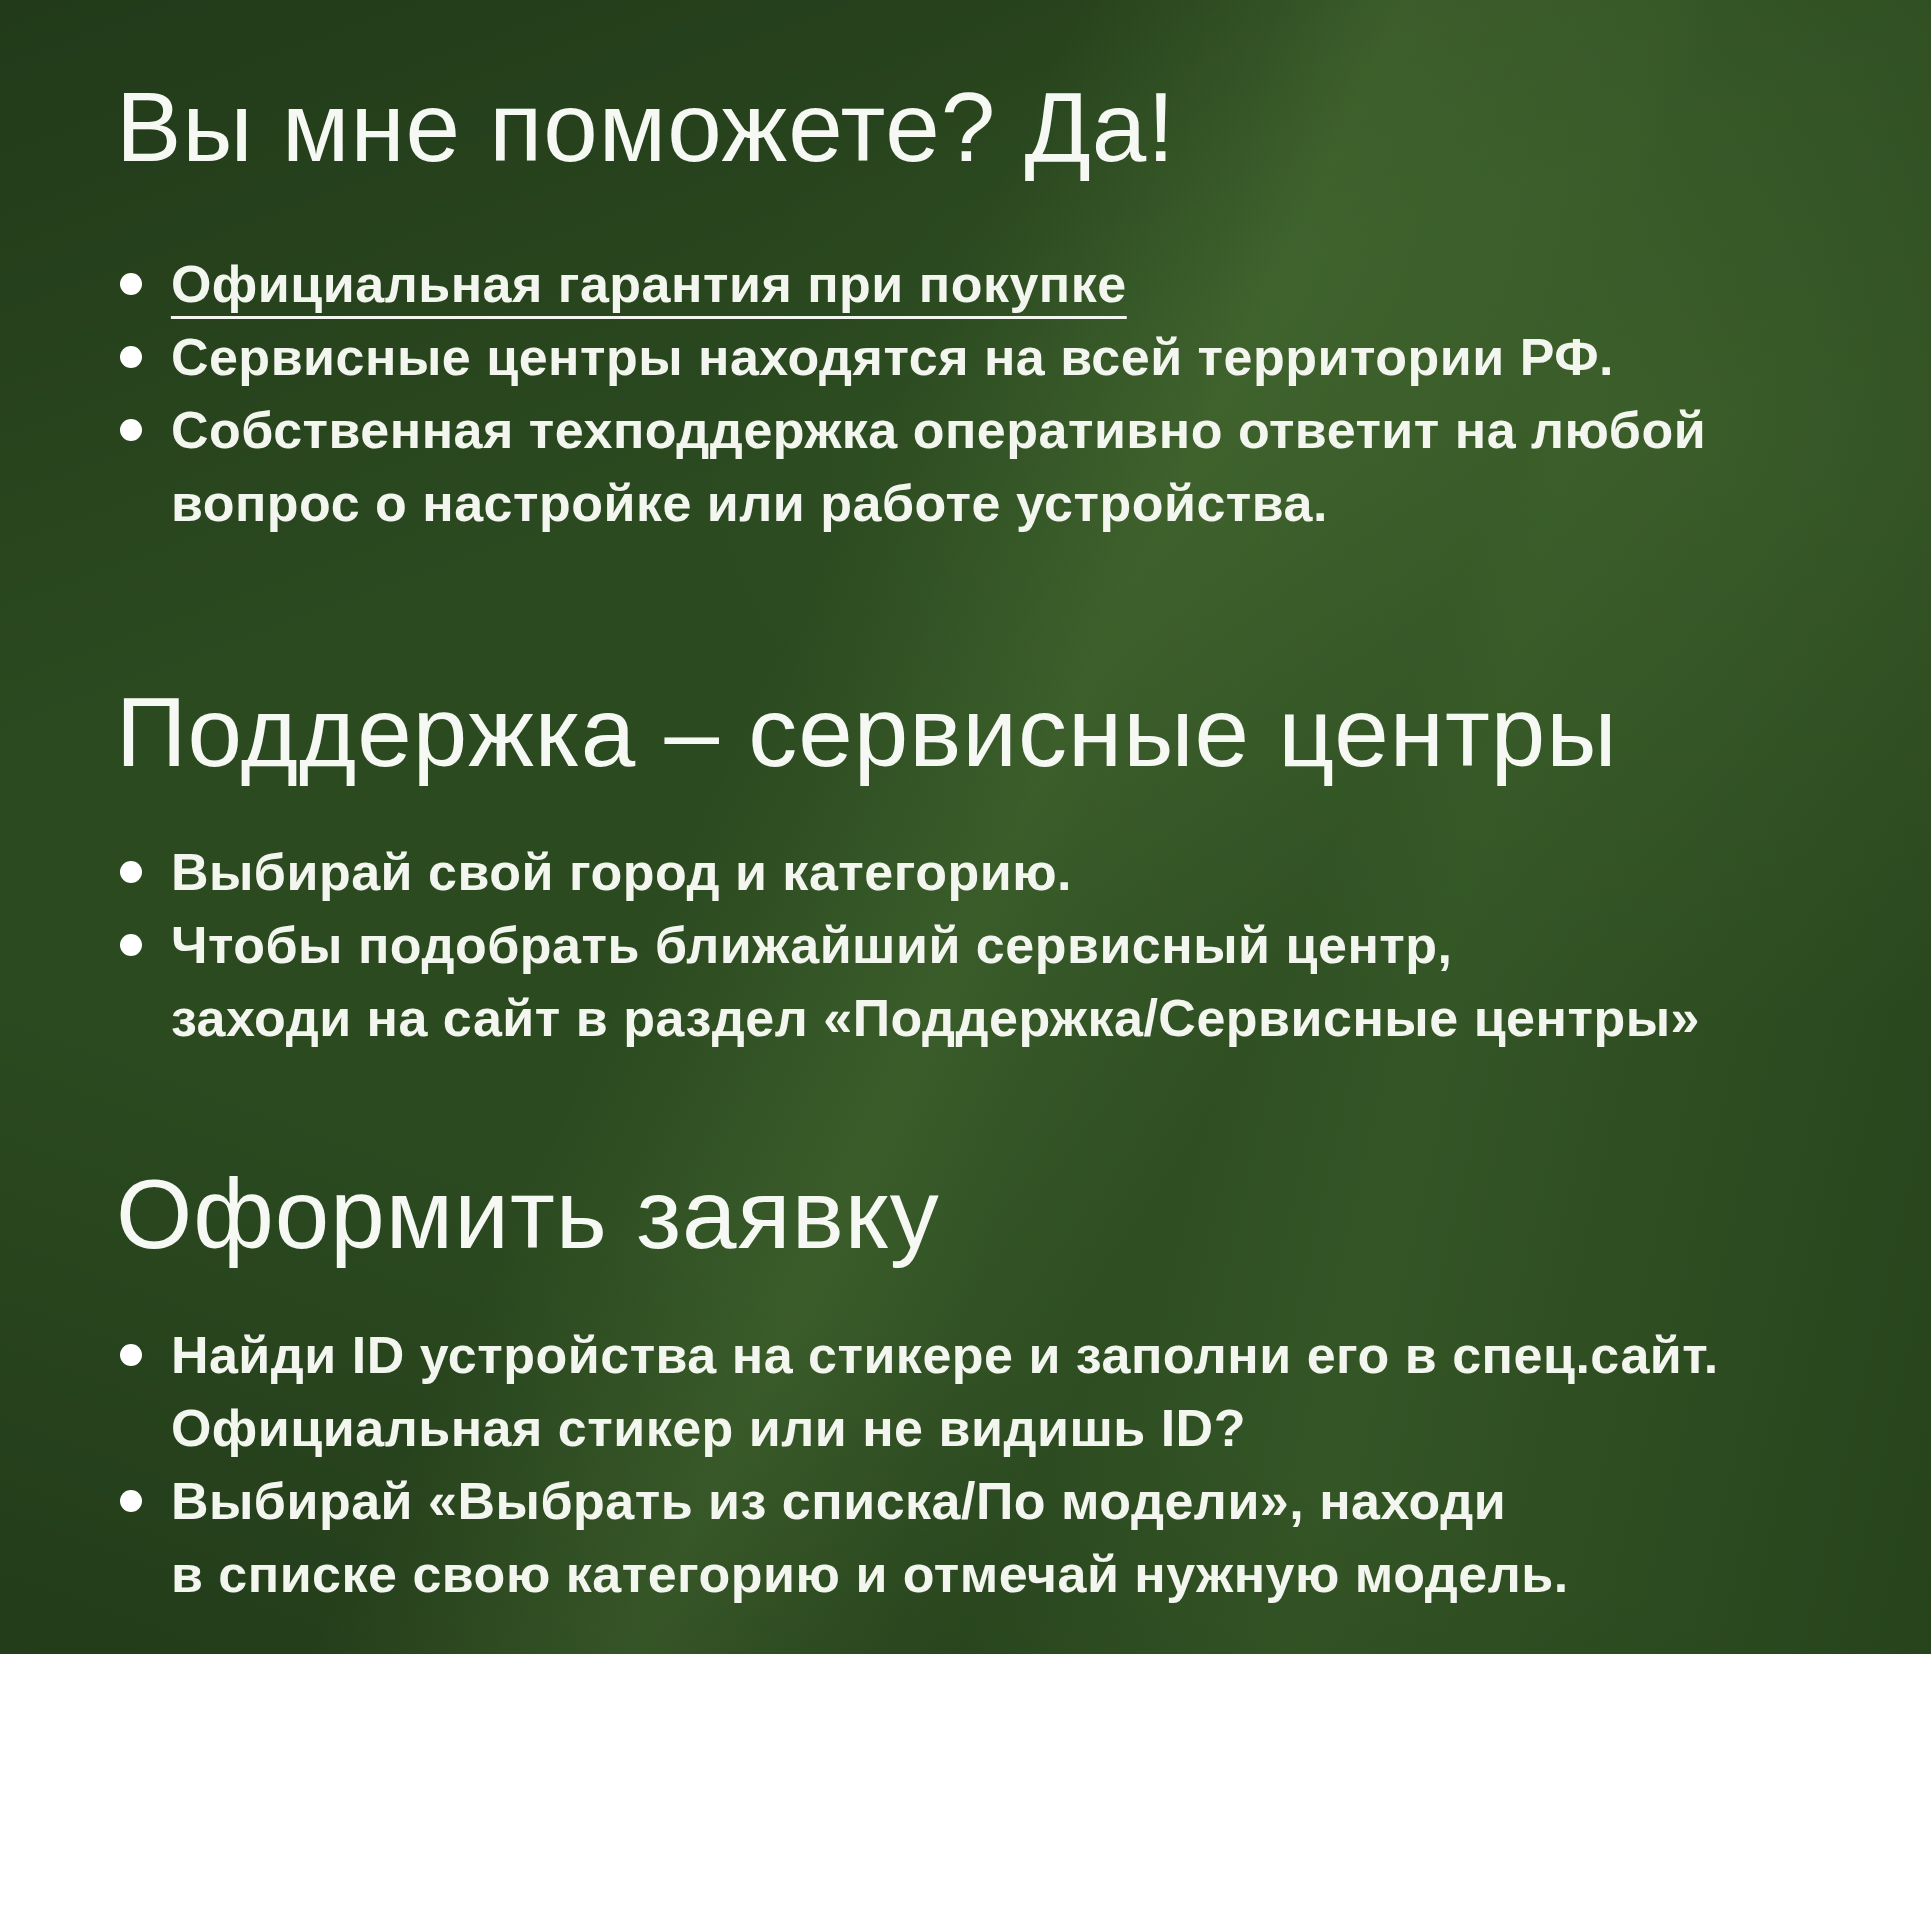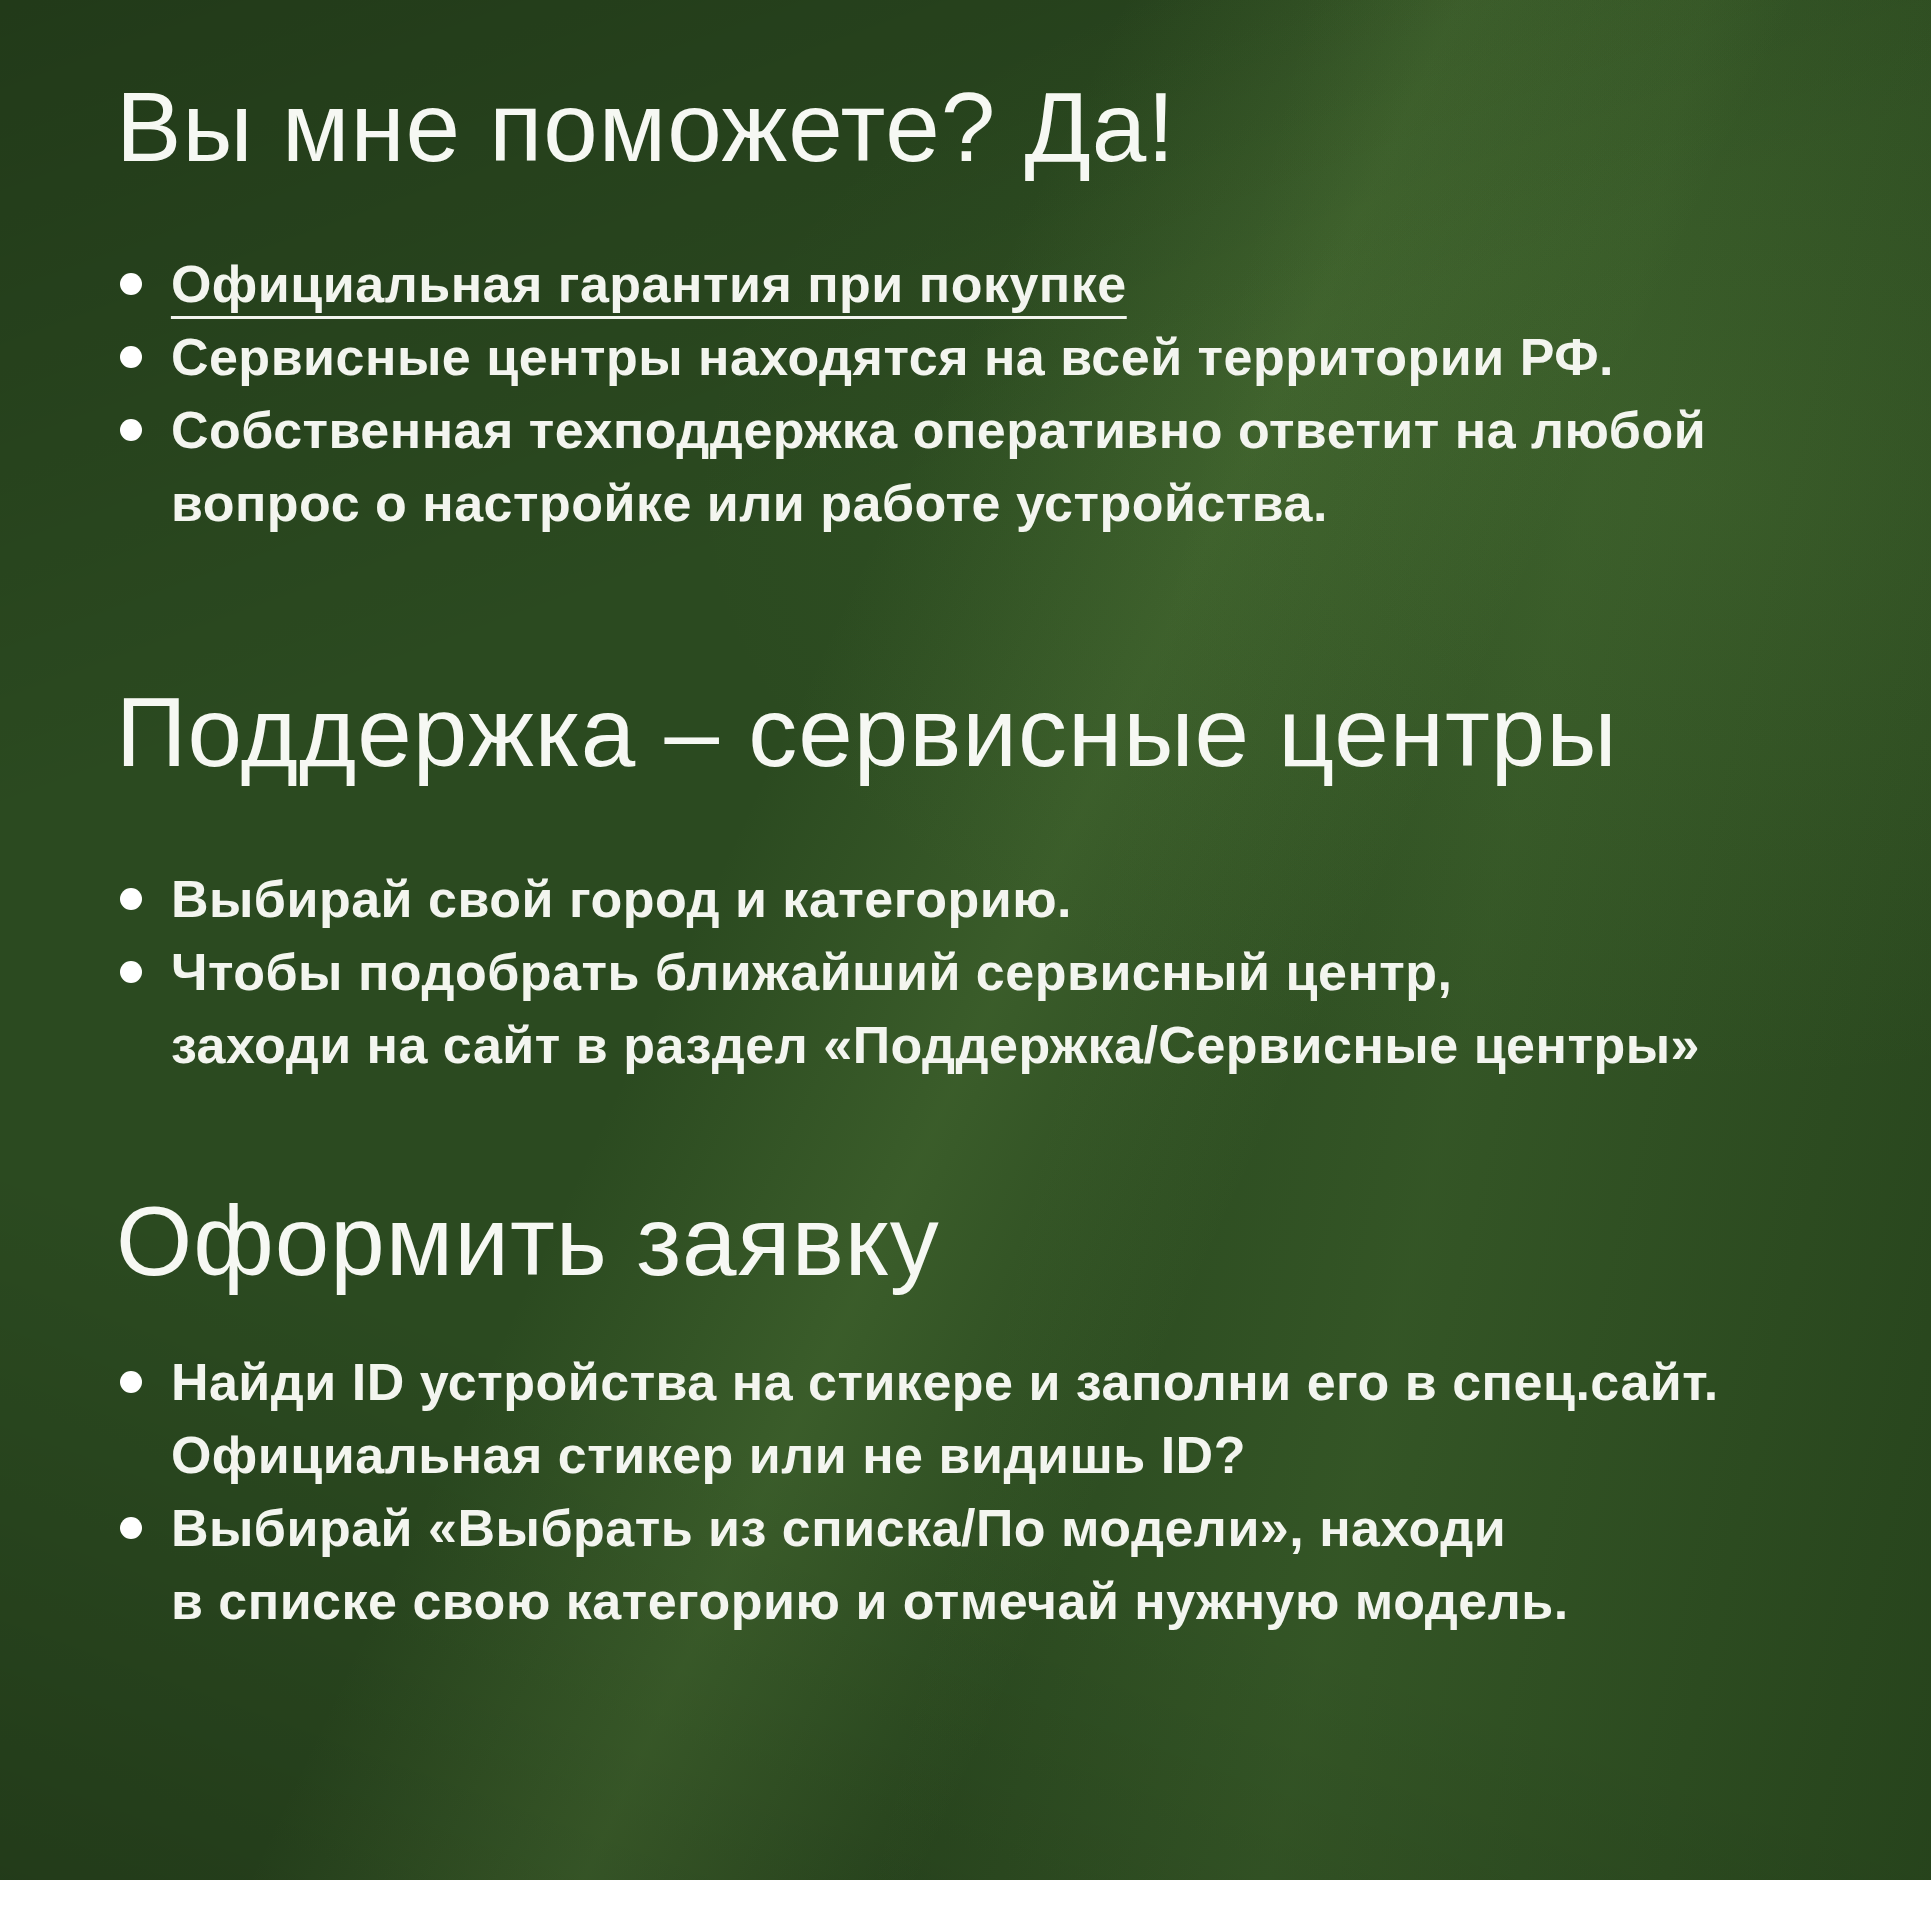--- a/index.html
+++ b/index.html
@@ -3,42 +3,42 @@
 <meta charset="utf-8">
 <style>
   html,body{margin:0;padding:0;}
   body{
     width:1931px;height:1930px;
     font-family:"Liberation Sans","DejaVu Sans",sans-serif;
     overflow:hidden;
   }
   .page{
     position:relative;
-    width:1931px;height:1880px;
+    width:1931px;height:1654px;
     box-sizing:border-box;
     padding:68px 106px 0 116px;
     color:#f3f5ef;
     background-color:#2b4a20;
     background-image:
       radial-gradient(1641px 966px at 88% 26%, rgba(135,185,90,0.10), transparent 62%),
       linear-gradient(115deg, transparent 40%, rgba(145,198,98,0.15) 52%, transparent 64%),
       linear-gradient(103deg, transparent 55%, rgba(130,185,88,0.10) 72%, rgba(18,38,10,0.18) 100%),
       linear-gradient(160deg, rgba(0,0,0,0.22), transparent 32%),
       linear-gradient(20deg, rgba(0,0,0,0.20), transparent 28%);
   }
   .heading{
     font-size:98px;
     font-weight:400;
     letter-spacing:1px;
     line-height:1.22;
     margin:0;
     color:#f6f8f3;
   }
   .h1{margin-bottom:60px;}
-  .h2{margin-top:133px;margin-bottom:71px;}
+  .h2{margin-top:133px;margin-bottom:44px;}
   .h3{margin-top:100px;margin-bottom:44px;}
   ul.bullets{
     list-style:none;
     margin:0;padding:0;
   }
   li.bullet{
     display:flex;
     align-items:flex-start;
     gap:29px;
   }

